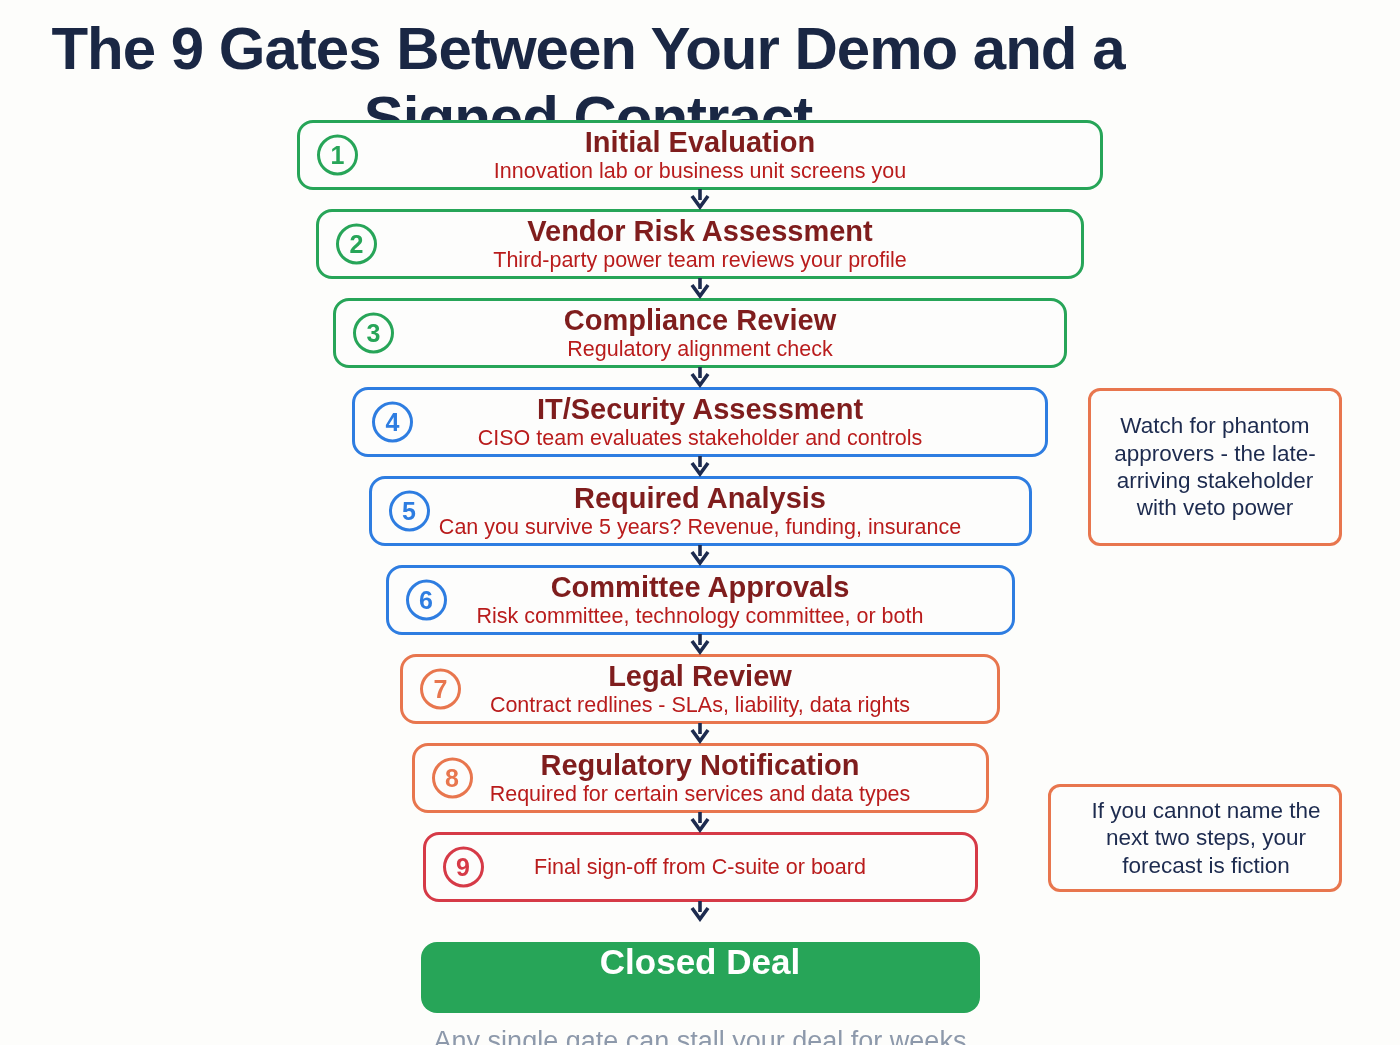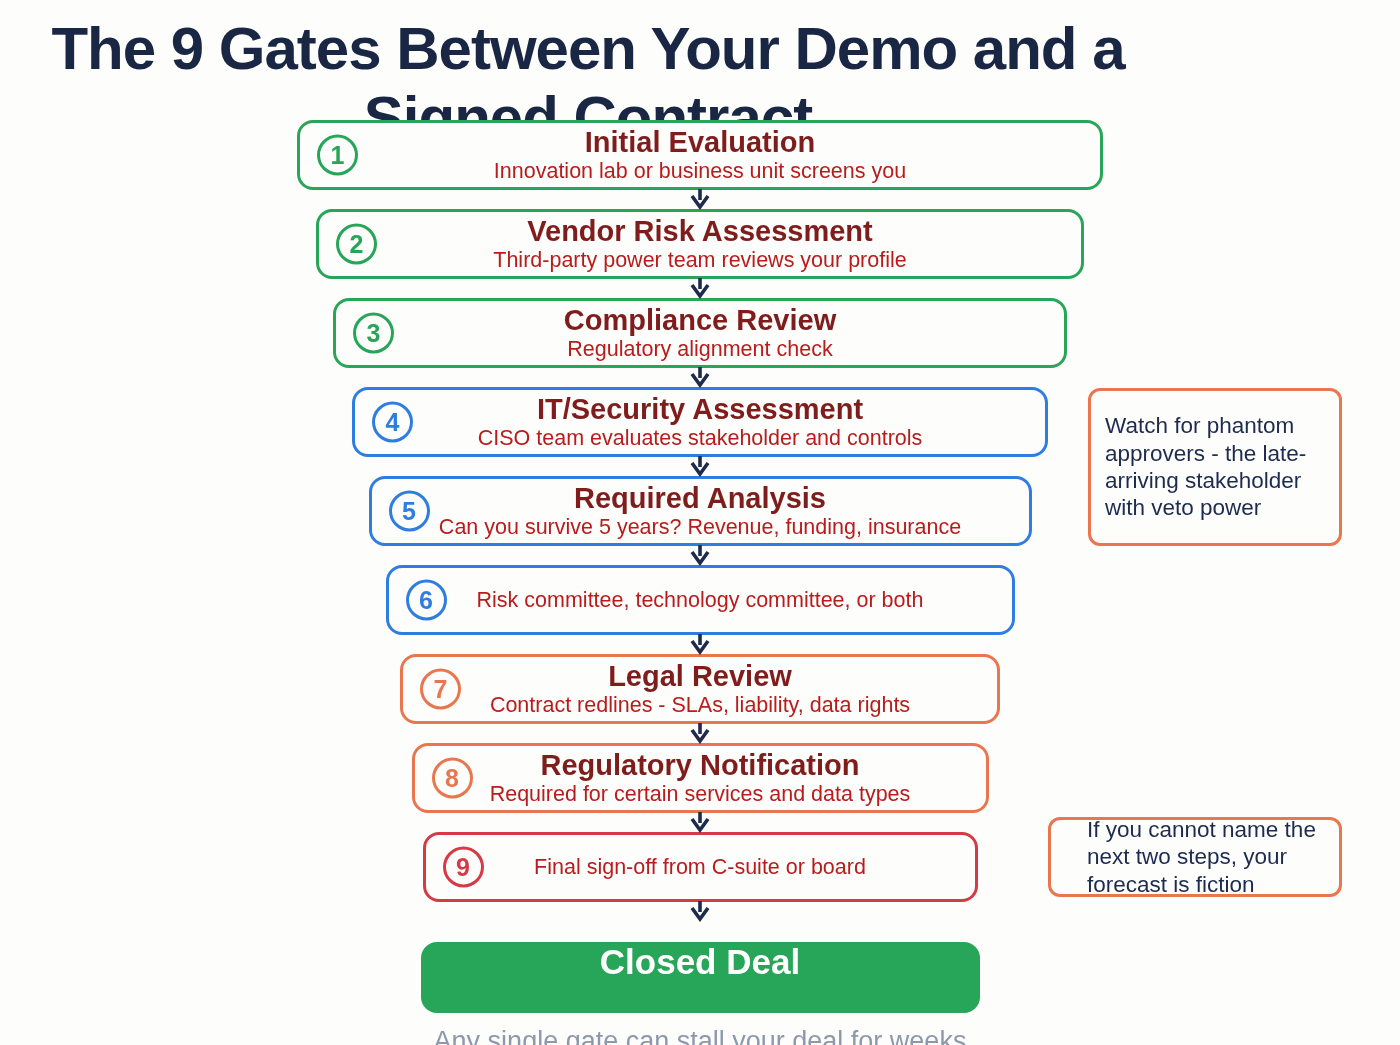--- a/index.html
+++ b/index.html
@@ -115,27 +115,28 @@
     text-align: center;
   }
   .callout {
     position: absolute;
     border: 3px solid #e8764e;
     border-radius: 12px;
     background: #fdfdfc;
     color: #1d2b4f;
     font-size: 22.5px;
     line-height: 1.22;
+    text-align: center;
     display: flex;
     align-items: center;
     justify-content: center;
     padding: 10px 14px;
   }
   .callout-1 { left: 1088px; top: 388px; width: 254px; height: 158px; }
-  .callout-2 { left: 1048px; top: 817px; width: 294px; height: 80px; padding-left: 36px; }
+  .callout-2 { left: 1048px; top: 784px; width: 294px; height: 108px; padding-left: 36px; }
 </style>
 </head>
 <body>
 
 <h1 class="page-title">The 9 Gates Between Your Demo and a Signed Contract</h1>
 
 <div class="flow">
 
   <div class="gate g1 c-green">
     <span class="gate-num">1</span>
@@ -192,20 +193,21 @@
   </div>
 
   <div class="arrow">
     <svg width="24" height="21" viewBox="0 0 24 21">
         <path d="M12 0 L12 11 M4 7 L12 18 L20 7" stroke="#1d2b4f" stroke-width="3.6" fill="none"></path>
       </svg>
   </div>
 
   <div class="gate g6 c-blue">
     <span class="gate-num">6</span>
+    <div class="gate-title">Committee Approvals</div>
     <div class="gate-sub">Risk committee, technology committee, or both</div>
   </div>
 
   <div class="arrow">
     <svg width="24" height="21" viewBox="0 0 24 21">
         <path d="M12 0 L12 11 M4 7 L12 18 L20 7" stroke="#1d2b4f" stroke-width="3.6" fill="none"></path>
       </svg>
   </div>
 
   <div class="gate g7 c-orange">

